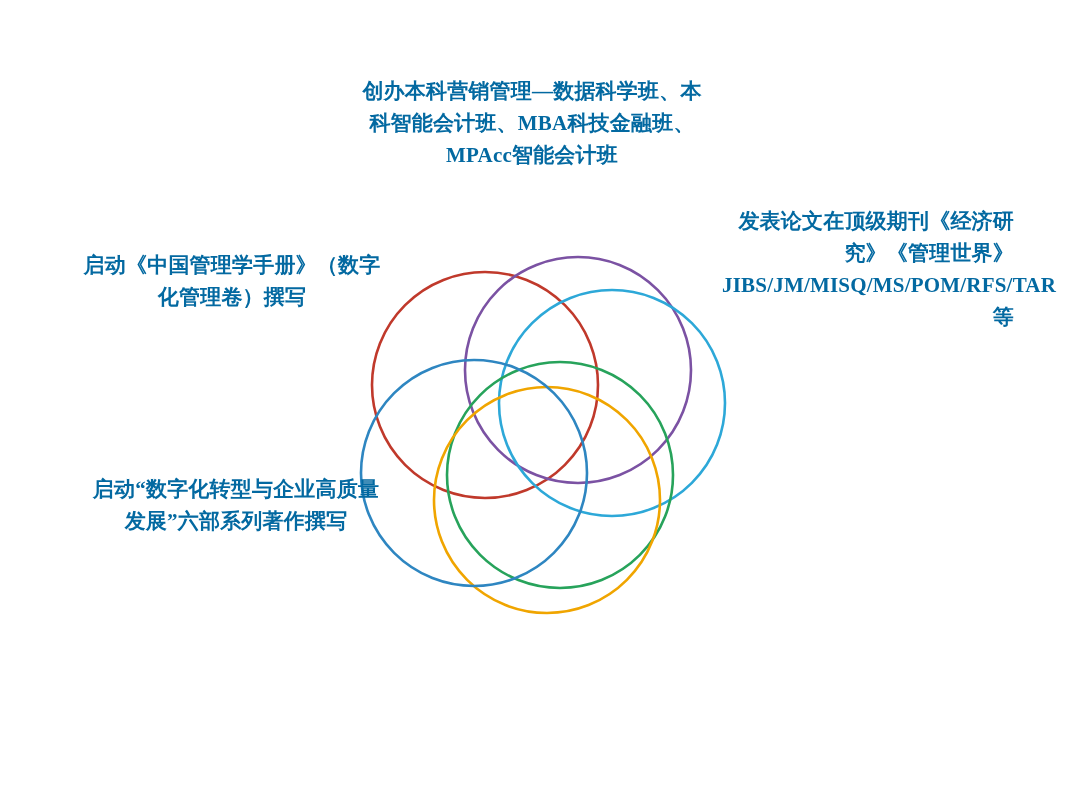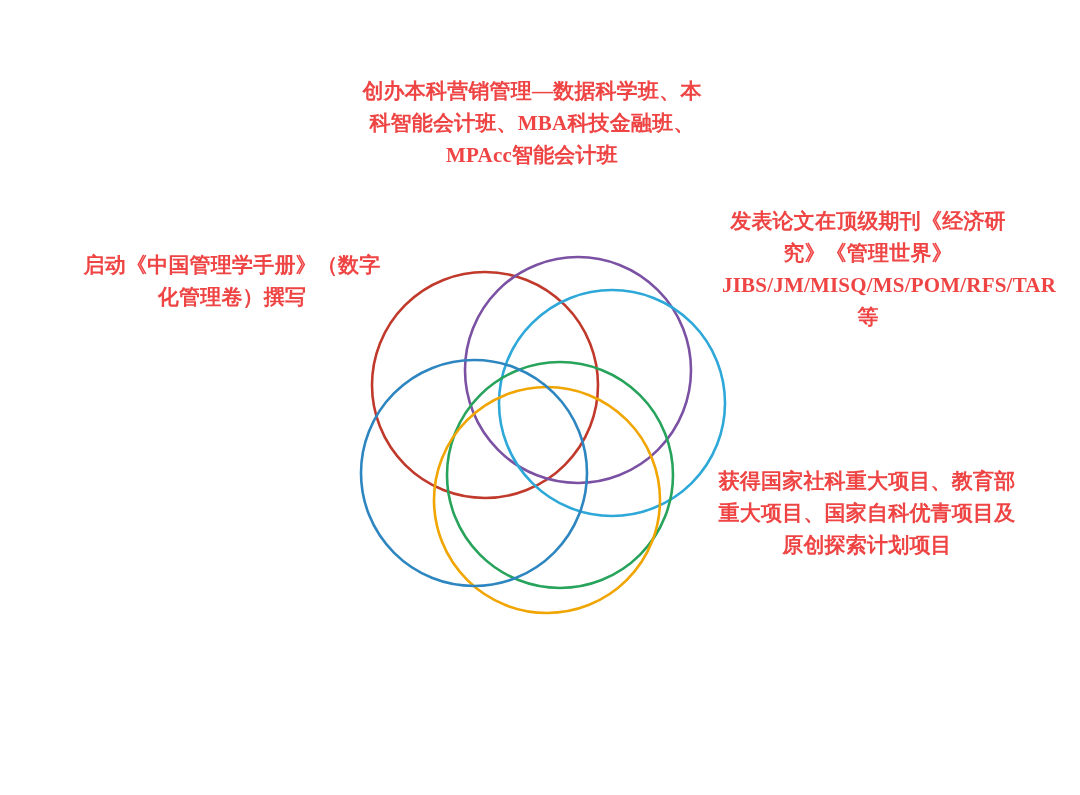--- a/index.html
+++ b/index.html
@@ -18,28 +18,28 @@
   #canvas {
     position: absolute;
     inset: 0;
   }
   .label {
     position: absolute;
     font-weight: bold;
     font-size: 21px;
     line-height: 1.52;
     letter-spacing: 0.2px;
-    color: #ef4444;
+    color: #0369a1;
     white-space: pre-line;
   }
   .label.center  { text-align: center; }
 
   
   #label-top     { left: 352px; top: 76px;  width: 360px; }
-  #label-topright{ left: 722px; top: 206px; width: 292px; }
+  #label-topright{ left: 722px; top: 206px; width: 292px; text-align: right; }
   #label-left    { left: 76px;  top: 250px; width: 312px; text-align: center; }
   #label-right   { left: 714px; top: 466px; width: 306px; }
   #label-botleft { left: 86px;  top: 474px; width: 300px; }
   #label-bottom  { left: 368px; top: 656px; width: 320px; }
 
   .venn-svg {
     position: absolute;
     left: 0;
     top: 0;
   }
@@ -59,17 +59,17 @@
       <circle cx="474" cy="473" r="113" stroke="#2E86C1"></circle>
     </g>
   </svg>
 
   <div class="label center" id="label-top">创办本科营销管理—数据科学班、本科智能会计班、MBA科技金融班、MPAcc智能会计班</div>
 
   <div class="label center" id="label-topright">发表论文在顶级期刊《经济研究》《管理世界》JIBS/JM/MISQ/MS/POM/RFS/TAR等</div>
 
   <div class="label center" id="label-left">启动《中国管理学手册》（数字化管理卷）撰写</div>
 
-  <div class="label center" id="label-right">获得国家社科重大项目、教育部重大项目、国家自科优青项目及原创探索计划项目</div>
 
+  <div class="label center" id="label-botleft">启动“数字化转型与企业高质量发展”六部系列著作撰写</div>
 
 
 </div>
 
 </body></html>

